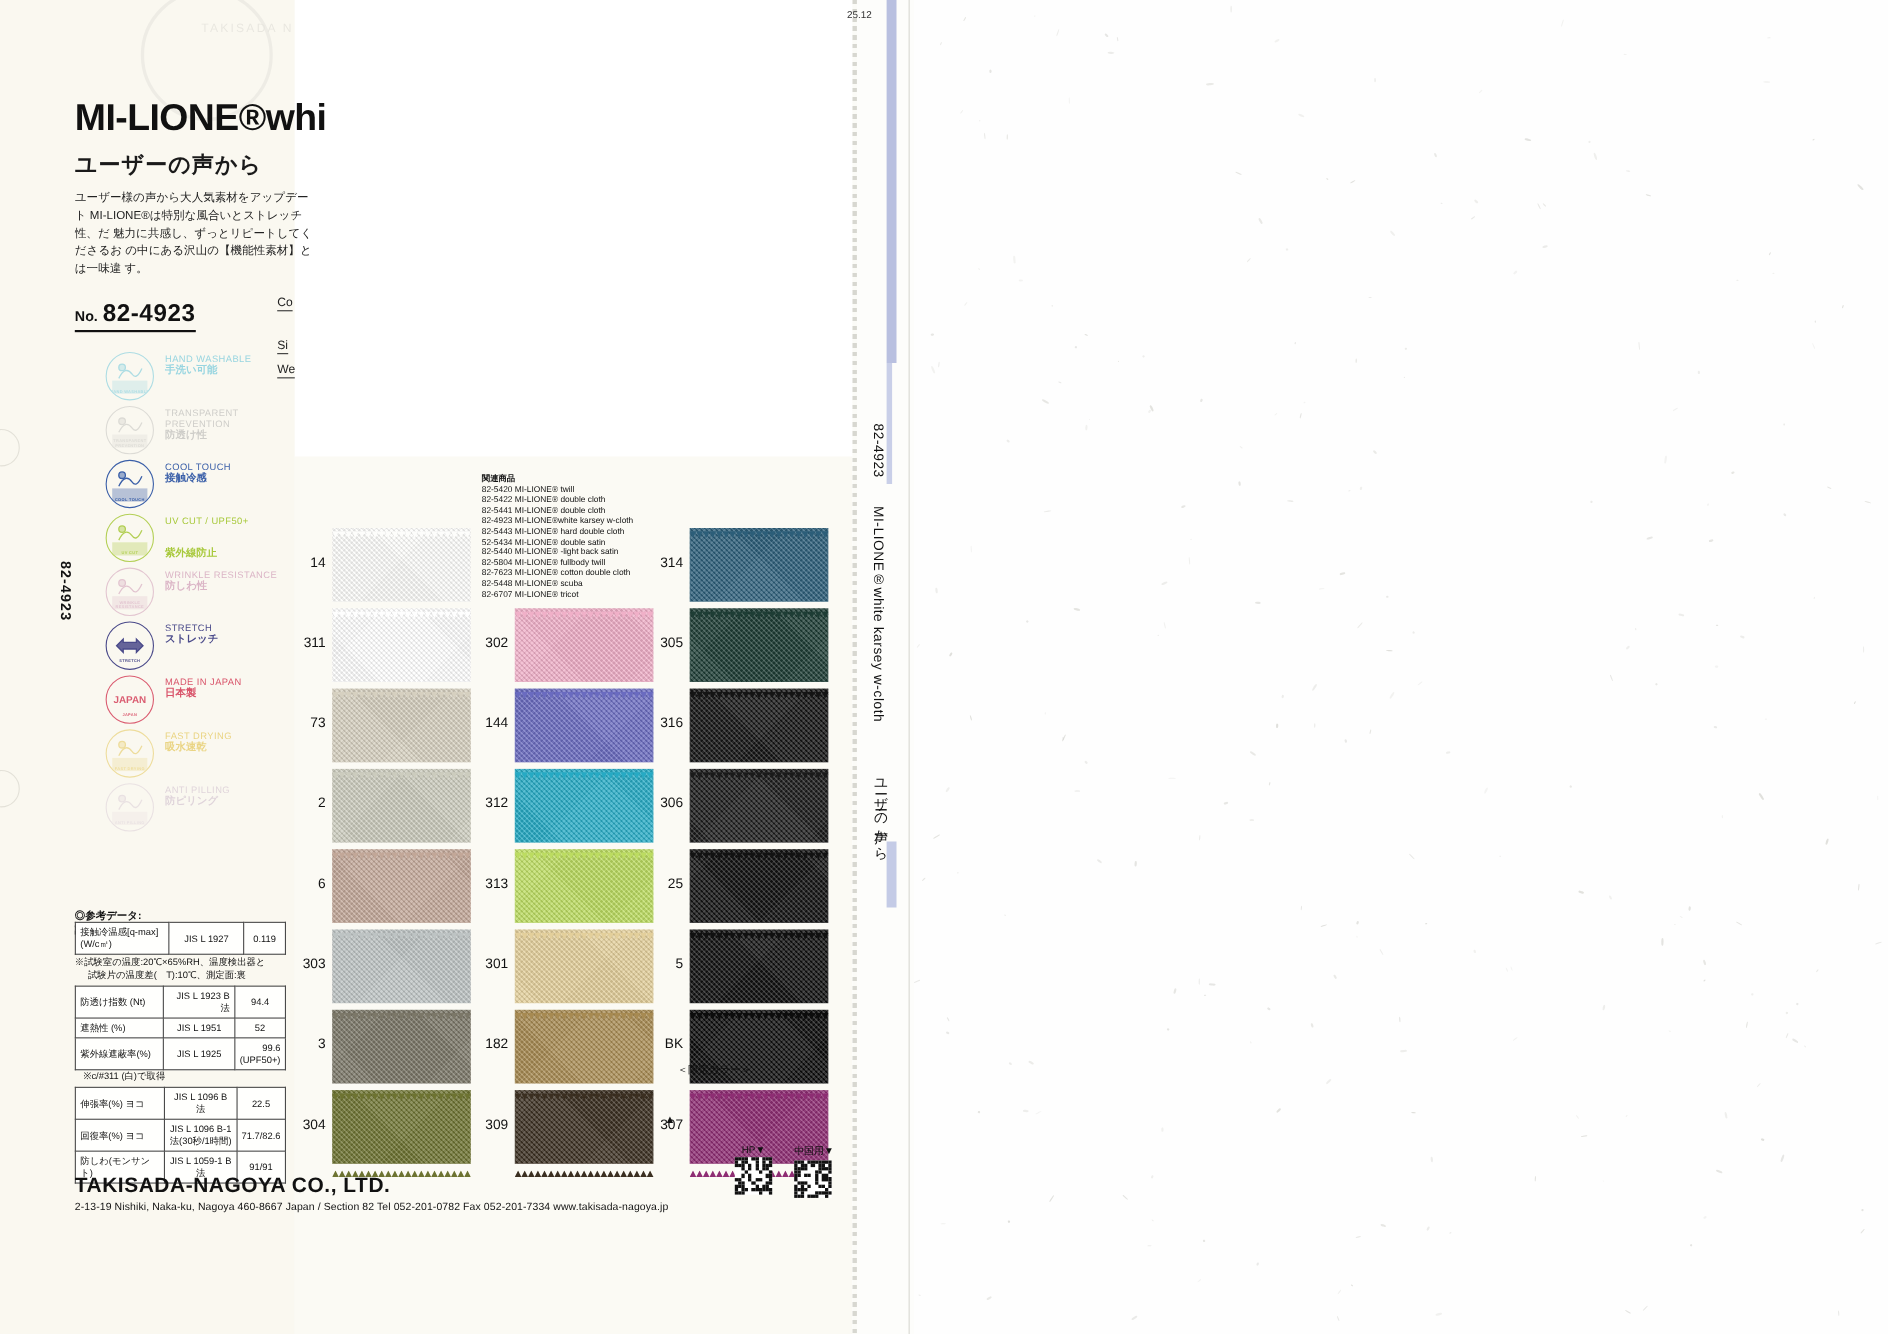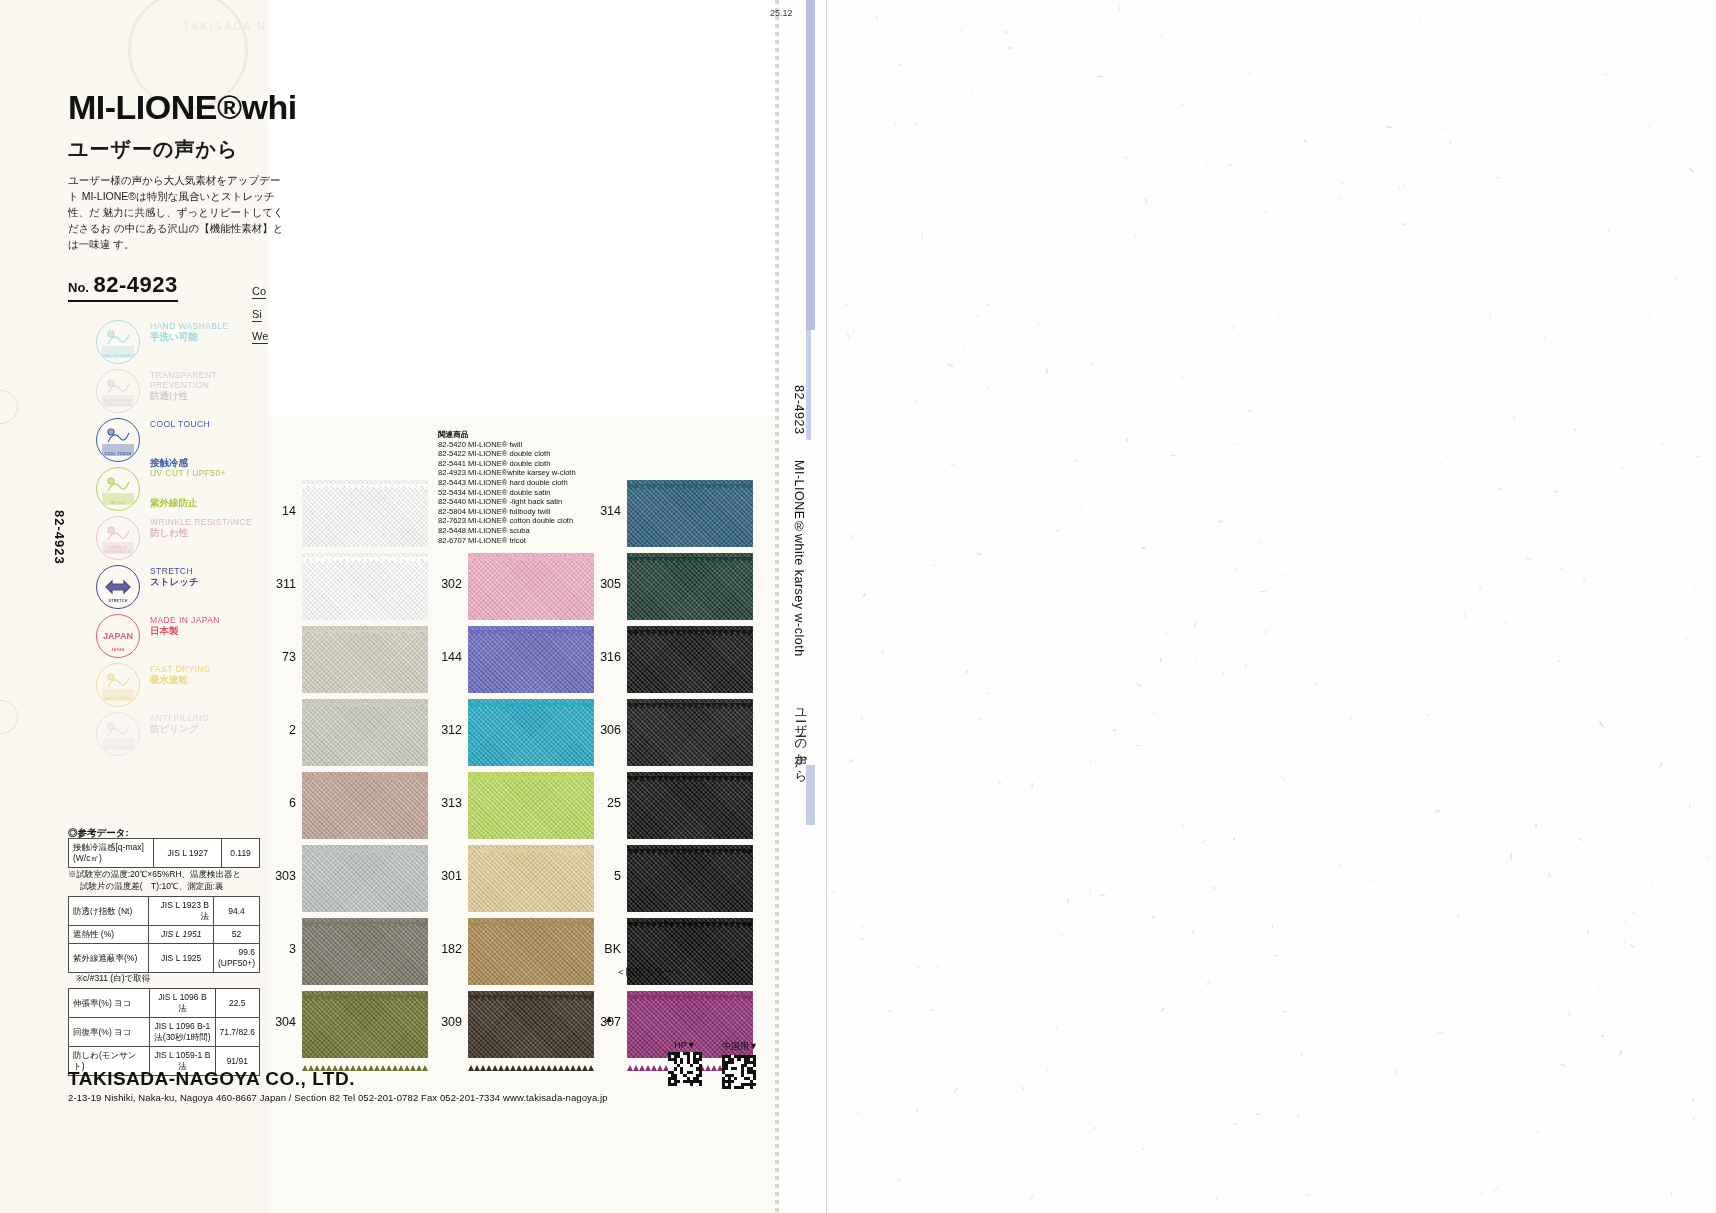--- a/index.html
+++ b/index.html
@@ -499,21 +499,21 @@
 
   <div id="title">MI-LIONE®whi</div>
   <div id="subtitle">ユーザーの声から</div>
   <div id="body-copy">ユーザー様の声から大人気素材をアップデート MI-LIONE®は特別な風合いとストレッチ性、だ 魅力に共感し、ずっとリピートしてくださるお の中にある沢山の【機能性素材】とは一味違 す。</div>
 
   <div id="no-block">
     <span id="no-label">No.</span>
     <span id="no-value">82-4923</span>
   </div>
 
-  <div class="spec-line" style="top:285px;text-align:center;">Co</div>
+  <div class="spec-line" style="top:269px;text-align:center;">Co</div>
   <div class="spec-line" style="top:308px;">Si</div>
   <div class="spec-line" style="top:330px;">We</div>
 
   <div id="left-code">82-4923</div>
 
   <div id="features">
       <div class="feat">
         <div class="feat-badge" style="border-color: rgb(111, 199, 218); opacity: 0.55;">
           <svg width="40" height="40" viewBox="0 0 40 40">
             <g fill="#6fc7da" stroke="#6fc7da" stroke-width="1.2" fill-opacity=".30">
@@ -551,21 +551,21 @@
             <g fill="#3a5fa8" stroke="#3a5fa8" stroke-width="1.2" fill-opacity=".30">
               <rect x="4" y="24" width="32" height="12" fill-opacity=".35" stroke="none"></rect>
               <path d="M10 22 Q16 10 22 18 Q26 24 31 13" fill="none"></path>
               <circle cx="13" cy="12" r="3" fill-opacity=".5"></circle>
             </g>
           </svg>
           <div class="mini" style="color: rgb(58, 95, 168);">COOL TOUCH</div>
         </div>
         <div class="feat-txt">
           <div class="feat-en" style="color: rgb(58, 95, 168); opacity: 1;">COOL TOUCH</div>
-          <div class="feat-jp" style="color: rgb(58, 95, 168); opacity: 1; margin-top: 28px;">接触冷感</div>
+          <div class="feat-jp" style="color: rgb(58, 95, 168); opacity: 1;">接触冷感</div>
         </div>
       </div>
       <div class="feat">
         <div class="feat-badge" style="border-color: rgb(168, 201, 60); opacity: 0.85;">
           <svg width="40" height="40" viewBox="0 0 40 40">
             <g fill="#a8c93c" stroke="#a8c93c" stroke-width="1.2" fill-opacity=".30">
               <rect x="4" y="24" width="32" height="12" fill-opacity=".35" stroke="none"></rect>
               <path d="M10 22 Q16 10 22 18 Q26 24 31 13" fill="none"></path>
               <circle cx="13" cy="12" r="3" fill-opacity=".5"></circle>
             </g>
@@ -677,21 +677,21 @@
 
   <table class="dt" id="tbl2" style="left:68px; top:896px; width:192px;">
     <tbody id="tbl2-body">
         <tr>
           <td style="text-align: left; width: 86px;">防透け指数 (Nt)</td>
           <td style="text-align: right; width: 68px;">JIS L 1923 B法</td>
           <td style="text-align: center; width: 38px;">94.4</td>
         </tr>
         <tr>
           <td style="text-align: left; width: 86px;">遮熱性 (%)</td>
-          <td style="text-align: center; width: 68px; font-style: italic;">JIS L 1951</td>
+          <td style="text-align: center; width: 68px;">JIS L 1951</td>
           <td style="text-align: center; width: 38px;">52</td>
         </tr>
         <tr>
           <td style="text-align: left; width: 86px;">紫外線遮蔽率(%)</td>
           <td style="text-align: center; width: 68px;">JIS L 1925</td>
           <td style="text-align: right; width: 38px;">99.6<br>(UPF50+)</td>
         </tr>
       </tbody>
   </table>
 

